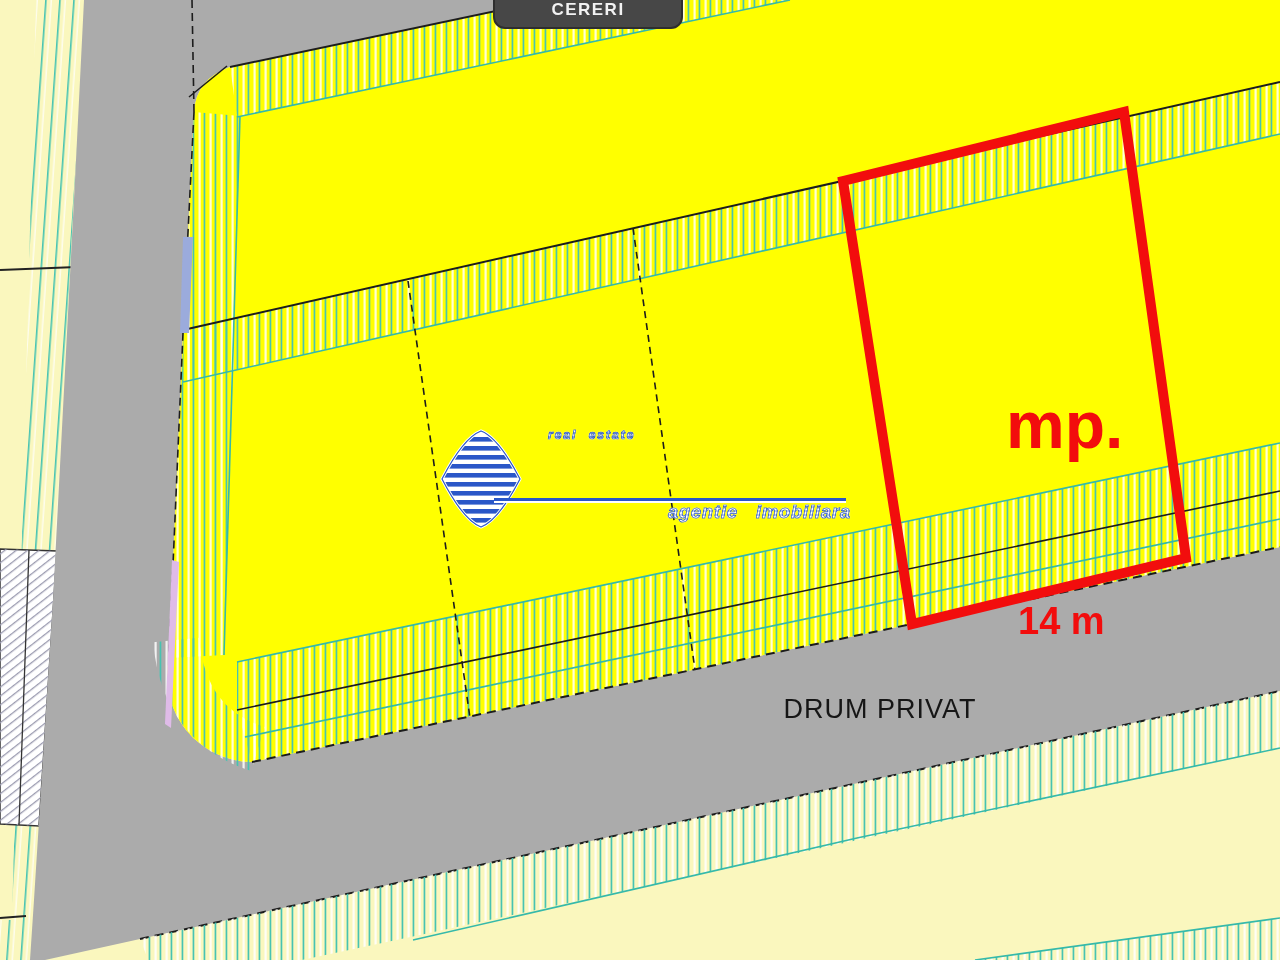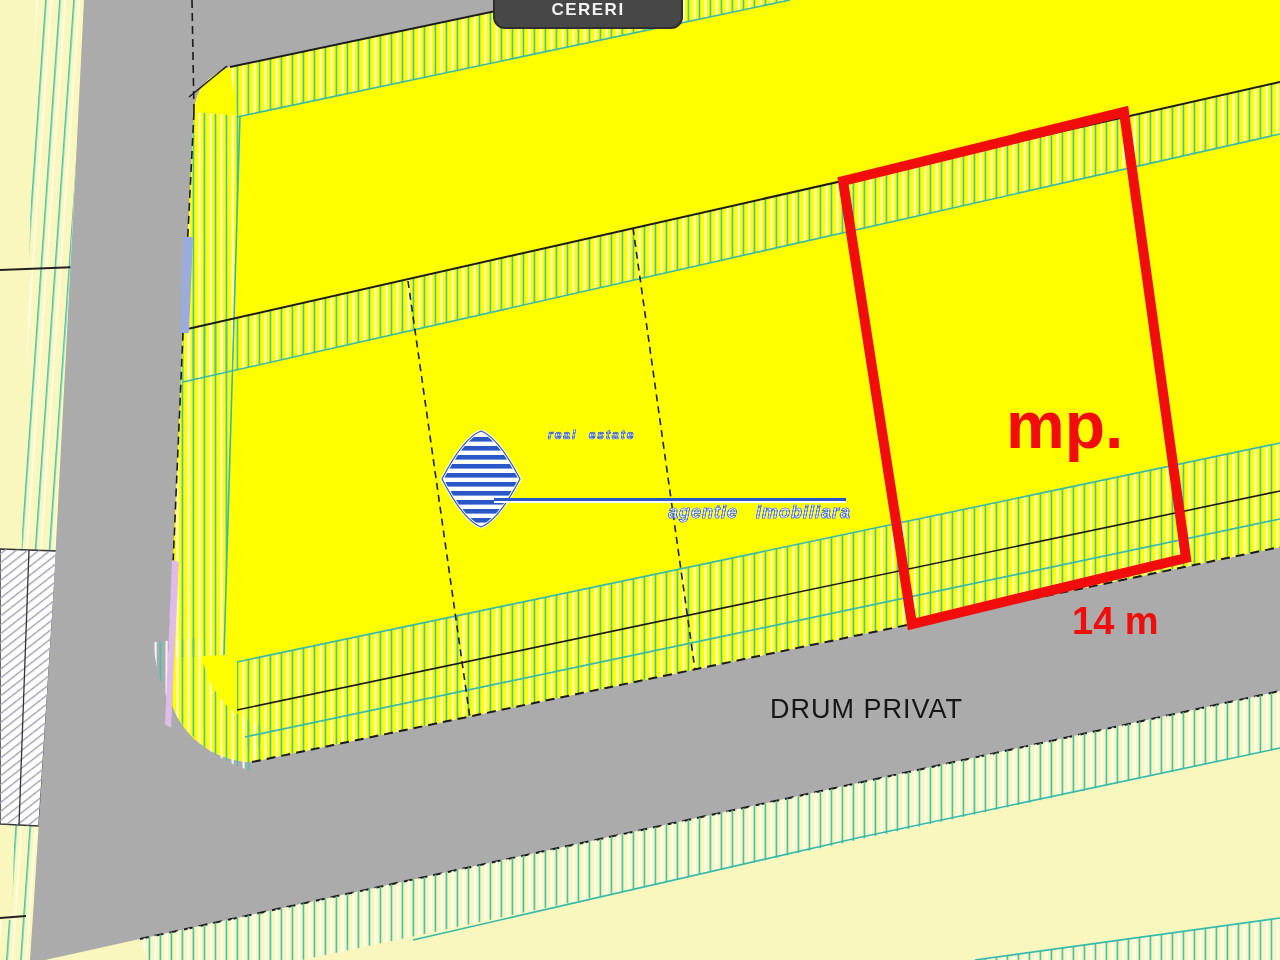--- a/index.html
+++ b/index.html
@@ -11,24 +11,24 @@
   .cereri-tab{position:absolute;left:493px;top:-16px;width:190px;height:45px;
       background:#474747;border:2px solid #2e2e2e;border-radius:12px;
       display:flex;align-items:flex-end;justify-content:center;box-sizing:border-box;
       padding-bottom:7px;}
   .cereri-tab span{color:#f2f2f2;font-weight:bold;font-size:17px;letter-spacing:1.5px;}
 
   
   .red-txt{position:absolute;color:#F20D0D;font-weight:bold;line-height:1;}
   #area-value{left:896px;top:288px;font-size:102px;letter-spacing:2px;}
   #area-unit{left:1006px;top:392px;font-size:66px;}
-  #frontage{left:1072px;top:602px;font-size:38px;}
+  #frontage{left:1018px;top:602px;font-size:38px;}
 
   
-  #road-label{position:absolute;left:770px;top:694px;width:220px;text-align:left;
+  #road-label{position:absolute;left:770px;top:694px;width:220px;text-align:center;
       color:#161616;font-size:27px;letter-spacing:1px;}
 
   
   #logo{position:absolute;left:436px;top:418px;width:420px;height:116px;}
   .striped-blue{font-weight:bold;font-style:italic;color:transparent;
       background:repeating-linear-gradient(180deg,#2a57c8 0px,#2a57c8 2.2px,#ffffff 2.2px,#ffffff 4px);
       -webkit-background-clip:text;background-clip:text;
       -webkit-text-stroke:0.7px #2a57c8;
       text-shadow:0 0 2px rgba(255,255,255,.9);}
   #logo-top{position:absolute;left:112px;top:10px;font-size:12px;letter-spacing:2px;word-spacing:6px;}

